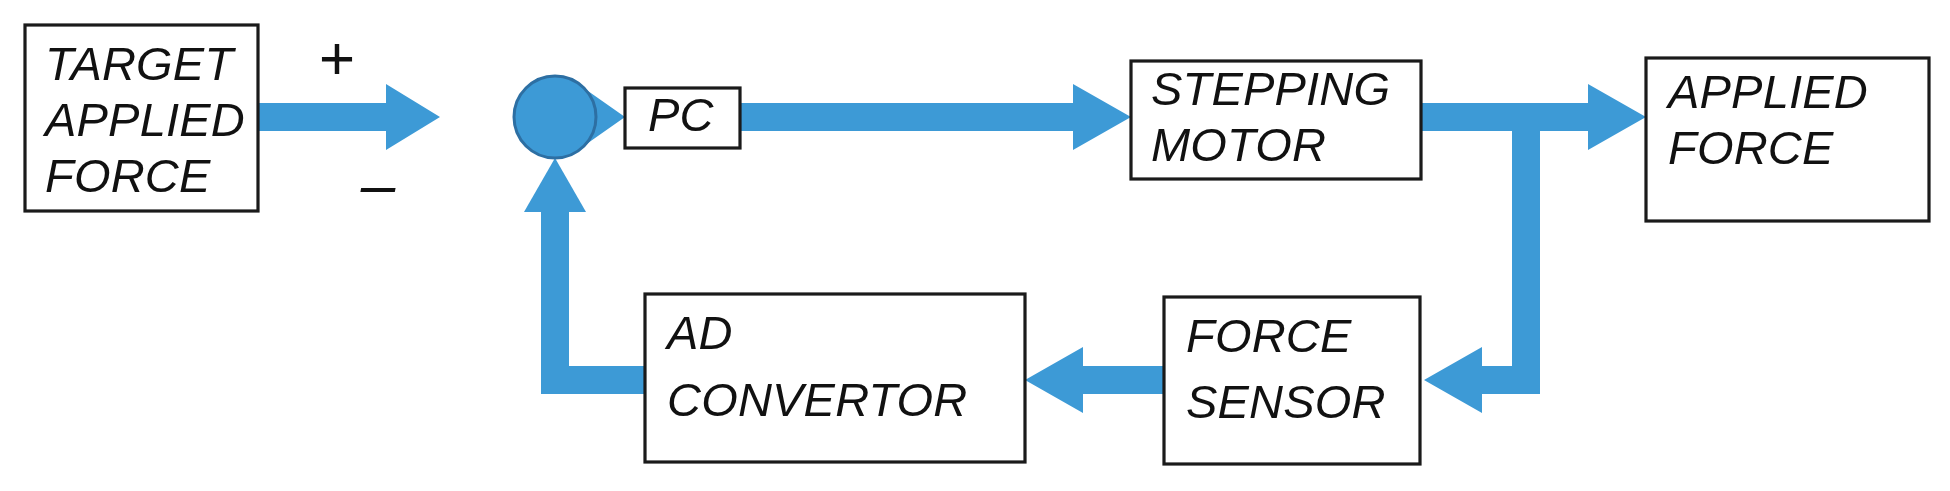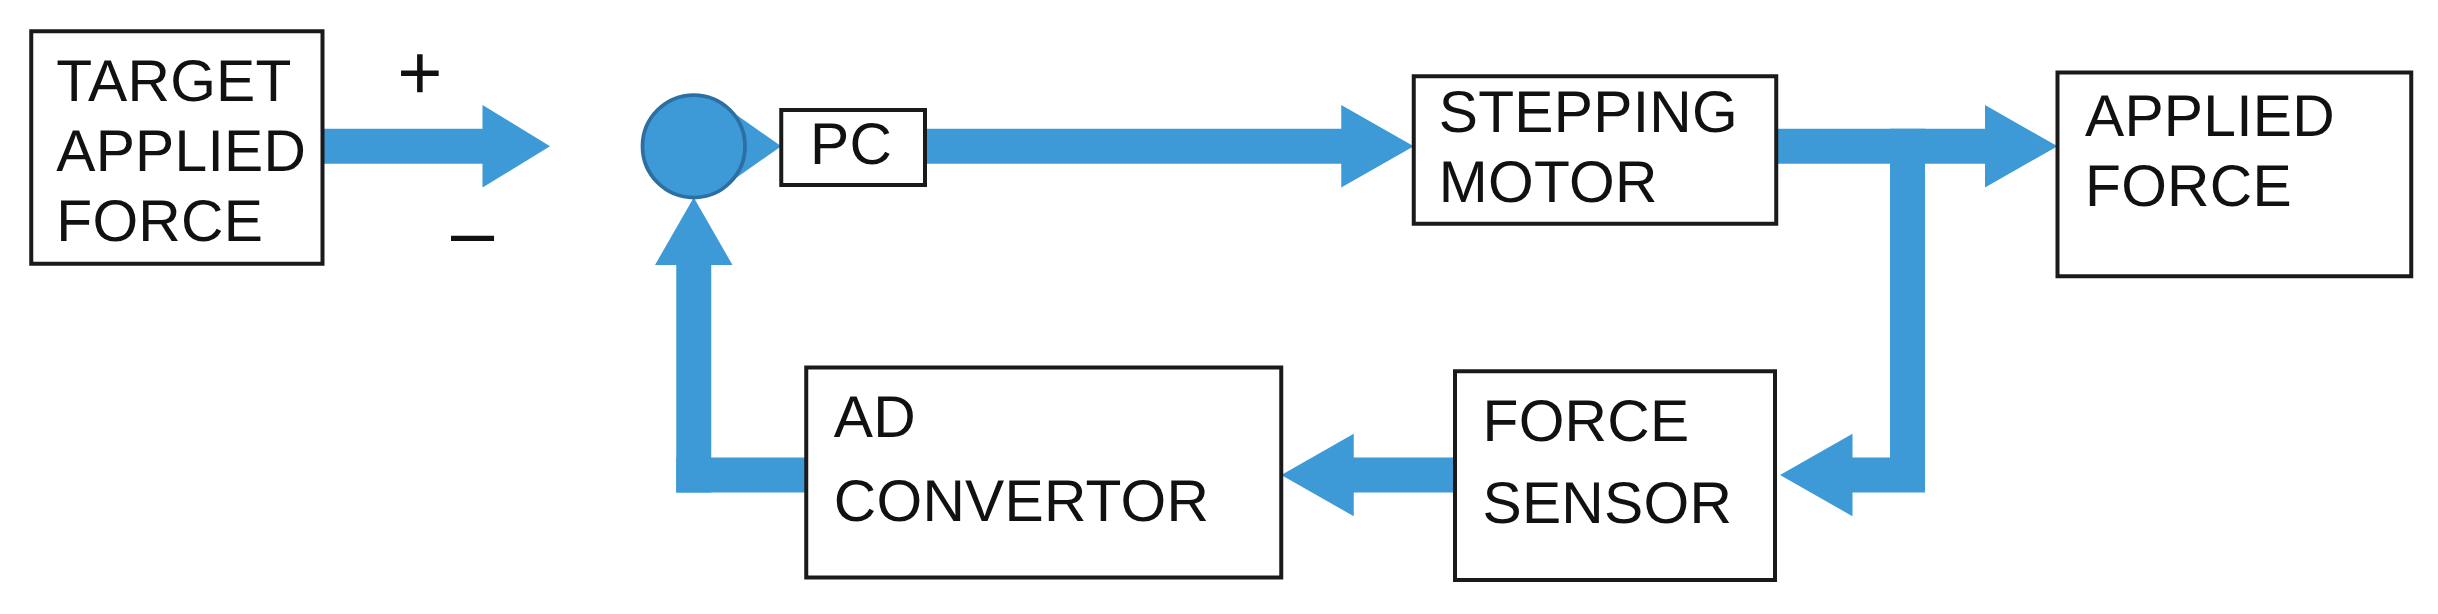--- a/index.html
+++ b/index.html
@@ -11,20 +11,21 @@
     width: 1950px;
     height: 491px;
     font-family: "Liberation Sans", sans-serif;
     overflow: hidden;
   }
   #diagram-root {
     position: relative;
     width: 1950px;
     height: 491px;
     background: #ffffff;
+    font-style: italic;
   }
   svg.canvas {
     position: absolute;
     top: 0;
     left: 0;
     width: 1950px;
     height: 491px;
     display: block;
   }
   .blk-rect {

